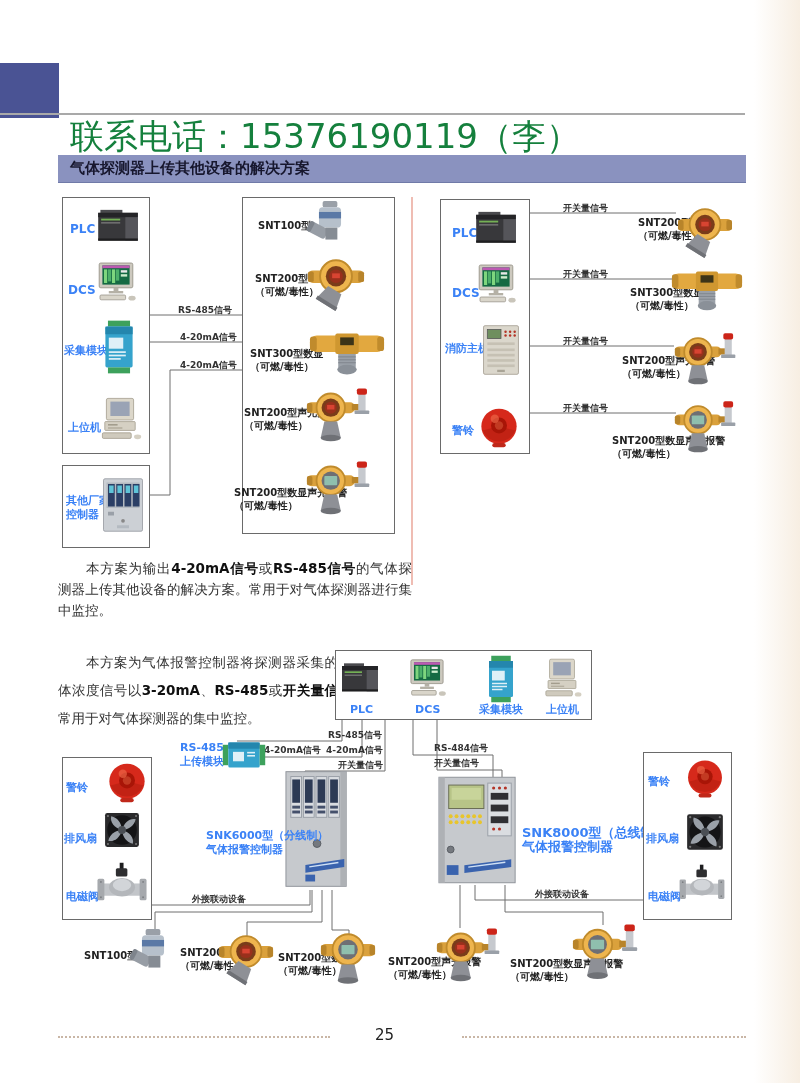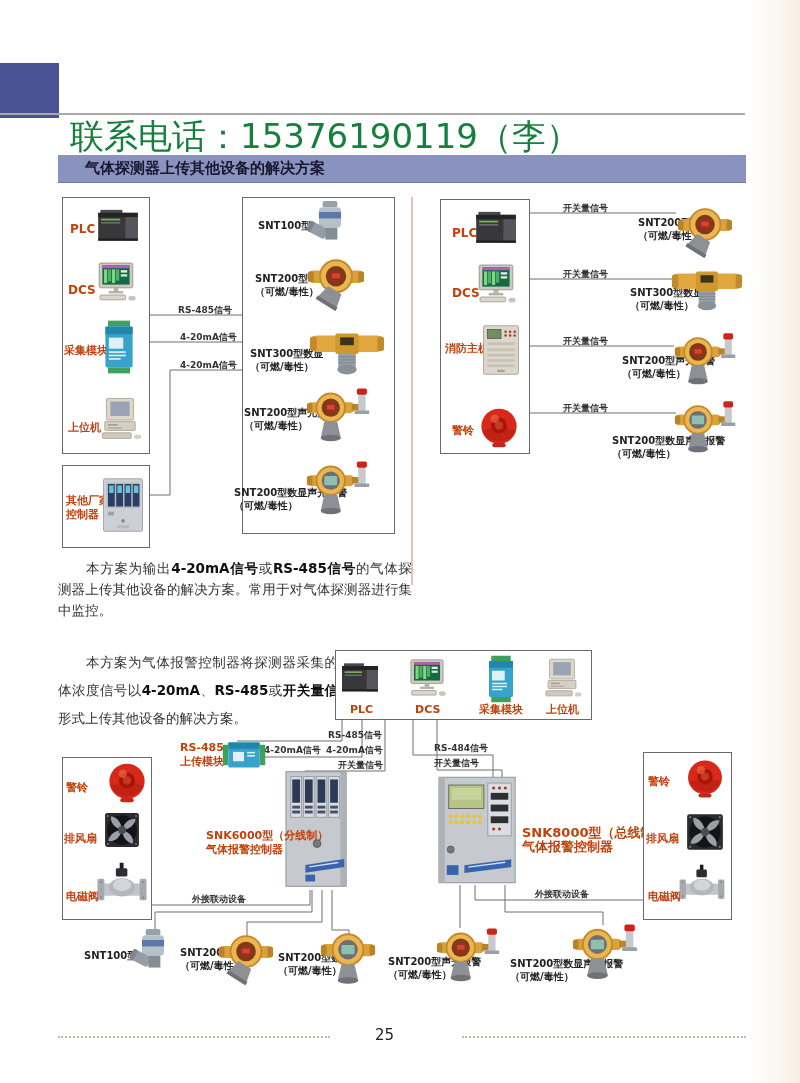--- a/index.html
+++ b/index.html
@@ -6,23 +6,23 @@
   .page{position:relative;width:800px;height:1083px;background:#fff;overflow:hidden;
         font-family:"DejaVu Sans","Liberation Sans",sans-serif;color:#222;}
   .edge{position:absolute;right:0;top:0;width:46px;height:100%;
         background:linear-gradient(90deg,rgba(250,242,232,0),#f7eee2);}
   .phone{position:absolute;left:70px;top:66px;font-size:34px;font-weight:normal;color:#15803d;
          letter-spacing:0px;white-space:nowrap;margin-top:48px;}
   .bluesq{position:absolute;left:0;top:63px;width:59px;height:55px;background:#4a5394;}
   .rule{position:absolute;left:0;top:113px;width:745px;height:2px;background:#a9a9a9;}
   .secbar{position:absolute;left:58px;width:688px;height:27px;background:#8a92bf;
           border-bottom:1px solid #707aa8;}
-  .secbar span{display:block;padding-left:27px;line-height:27px;font-size:15px;font-weight:bold;color:#17172e;}
+  .secbar span{display:block;padding-left:12px;line-height:27px;font-size:15px;font-weight:bold;color:#17172e;}
   .bx{position:absolute;border:1px solid #6a6a6a;background:#fff;}
-  .lbl{position:absolute;font-size:12px;font-weight:bold;color:#c2410c;line-height:14px;white-space:nowrap;}
+  .lbl{position:absolute;font-size:12px;font-weight:bold;color:#3b82f6;line-height:14px;white-space:nowrap;}
   .sig{position:absolute;font-size:9px;font-weight:bold;color:#333;white-space:nowrap;}
   .det{position:absolute;font-size:10px;font-weight:bold;color:#222;line-height:13px;white-space:nowrap;}
   .det span{display:block;}
   .para{position:absolute;font-size:13.5px;line-height:21px;color:#333;text-indent:28px;text-align:justify;}
   .para .b,.b{font-weight:bold;color:#101010;}
   .intro{position:absolute;font-size:13.5px;line-height:28px;color:#333;text-indent:28px;text-align:justify;}
   .dev{position:absolute;}
   svg.wires{position:absolute;left:0;top:0;z-index:0;}
   .bx,.dev,.lbl,.sig,.det{z-index:2;}
   .dots{position:absolute;top:1036px;border-top:2px dotted #c9b6a6;height:0;}
@@ -442,21 +442,21 @@
   <div class="det" style="left:612px;top:434px">
     <span>SNT200型数显声光报警</span>
     <span>（可燃/毒性）</span>
   </div>
   <svg class="dev" style="left:674px;top:398px;width:64px;height:58px">
       <use href="#i-det200da"></use>
     </svg>
 
   <div class="para" style="left:58px;top:558px;width:354px"><span>本方案为输出</span><span class="b">4-20mA信号</span><span>或</span><span class="b">RS-485信号</span><span>的气体探测器上传其他设备的解决方案。常用于对气体探测器进行集中监控。</span></div>
 
-  <div class="intro" style="left:58px;top:648px;width:294px"><span>本方案为气体报警控制器将探测器采集的气体浓度信号以</span><span class="b">4-20mA</span><span>、</span><span class="b">RS-485</span><span>或</span><span class="b">开关量信号</span><span>形式上传其他设备的解决方案。</span></div>
+  <div class="intro" style="left:58px;top:648px;width:294px"><span>本方案为气体报警控制器将探测器采集的气体浓度信号以</span><span class="b">3-20mA</span><span>、</span><span class="b">RS-485</span><span>或</span><span class="b">开关量信号</span><span>常用于对气体探测器的集中监控。</span></div>
 
   <div class="bx" style="left:335px;top:650px;width:255px;height:68px"></div>
   <svg class="dev" style="left:340px;top:658px;width:40px;height:40px">
       <use href="#i-plc"></use>
     </svg>
   <div class="lbl" style="left:350px;top:703px;font-size:11px">PLC</div>
   <svg class="dev" style="left:404px;top:658px;width:46px;height:42px">
       <use href="#i-dcs"></use>
     </svg>
   <div class="lbl" style="left:415px;top:703px;font-size:11px">DCS</div>

